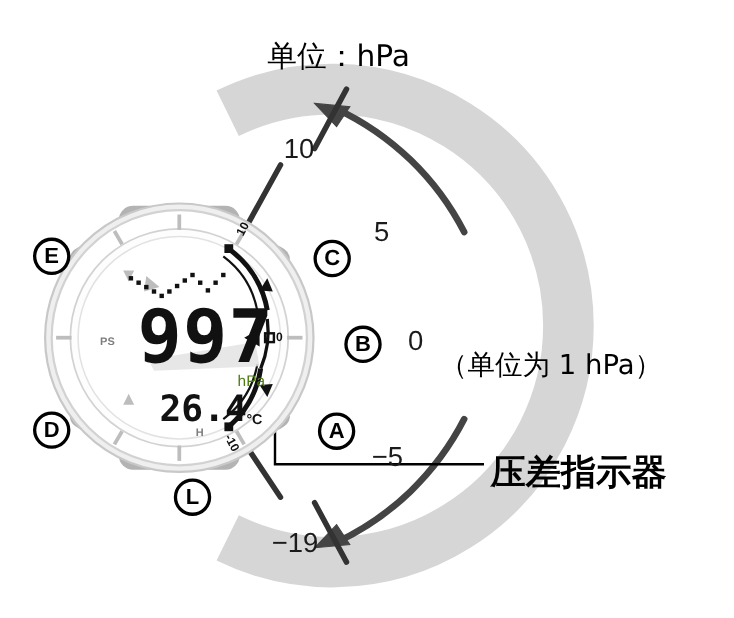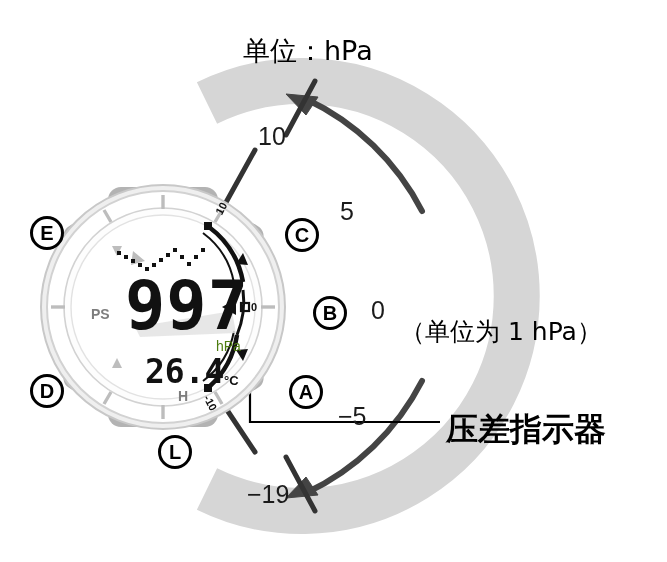--- a/index.html
+++ b/index.html
@@ -41,21 +41,21 @@
   }
   .lcd-temp{
     position:absolute;font-size:33px;font-weight:bold;color:#111;
     font-family:"DejaVu Sans Mono",monospace;white-space:nowrap;
   }
   .lcd-unit{
     position:absolute;font-size:14px;font-weight:normal;color:#4d7c0f;
     font-family:"Liberation Sans",sans-serif;white-space:nowrap;text-align:right;
   }
   .lcd-small{
-    position:absolute;font-size:14px;font-weight:bold;color:#7d7d7d;
+    position:absolute;font-size:10px;font-weight:bold;color:#7d7d7d;
     font-family:"Liberation Sans",sans-serif;white-space:nowrap;
   }
   .arc-tick-lbl{
     position:absolute;font-size:11px;font-weight:bold;color:#111;
     font-family:"Liberation Sans",sans-serif;white-space:nowrap;
   }
 </style>
 </head>
 <body>
 

